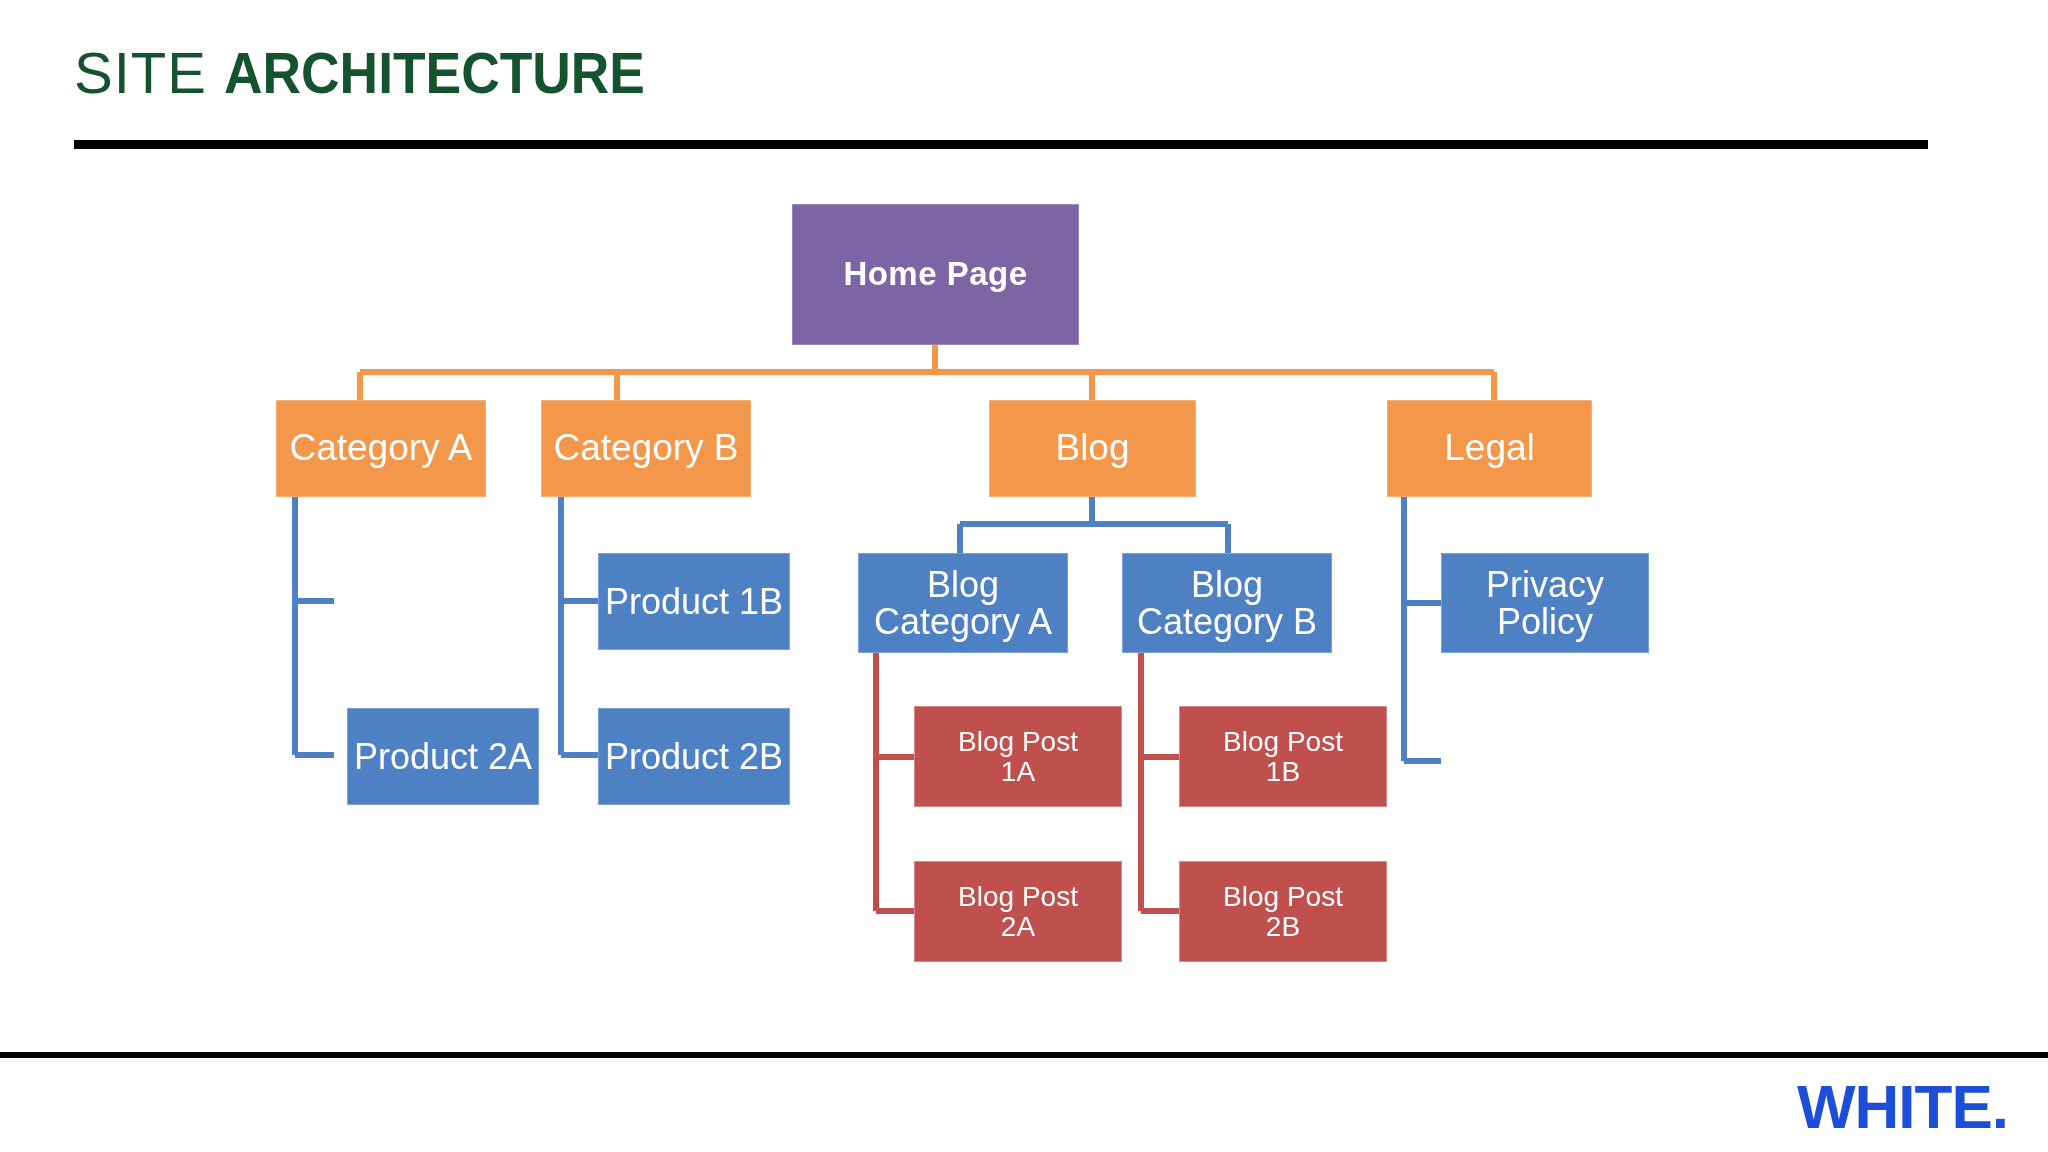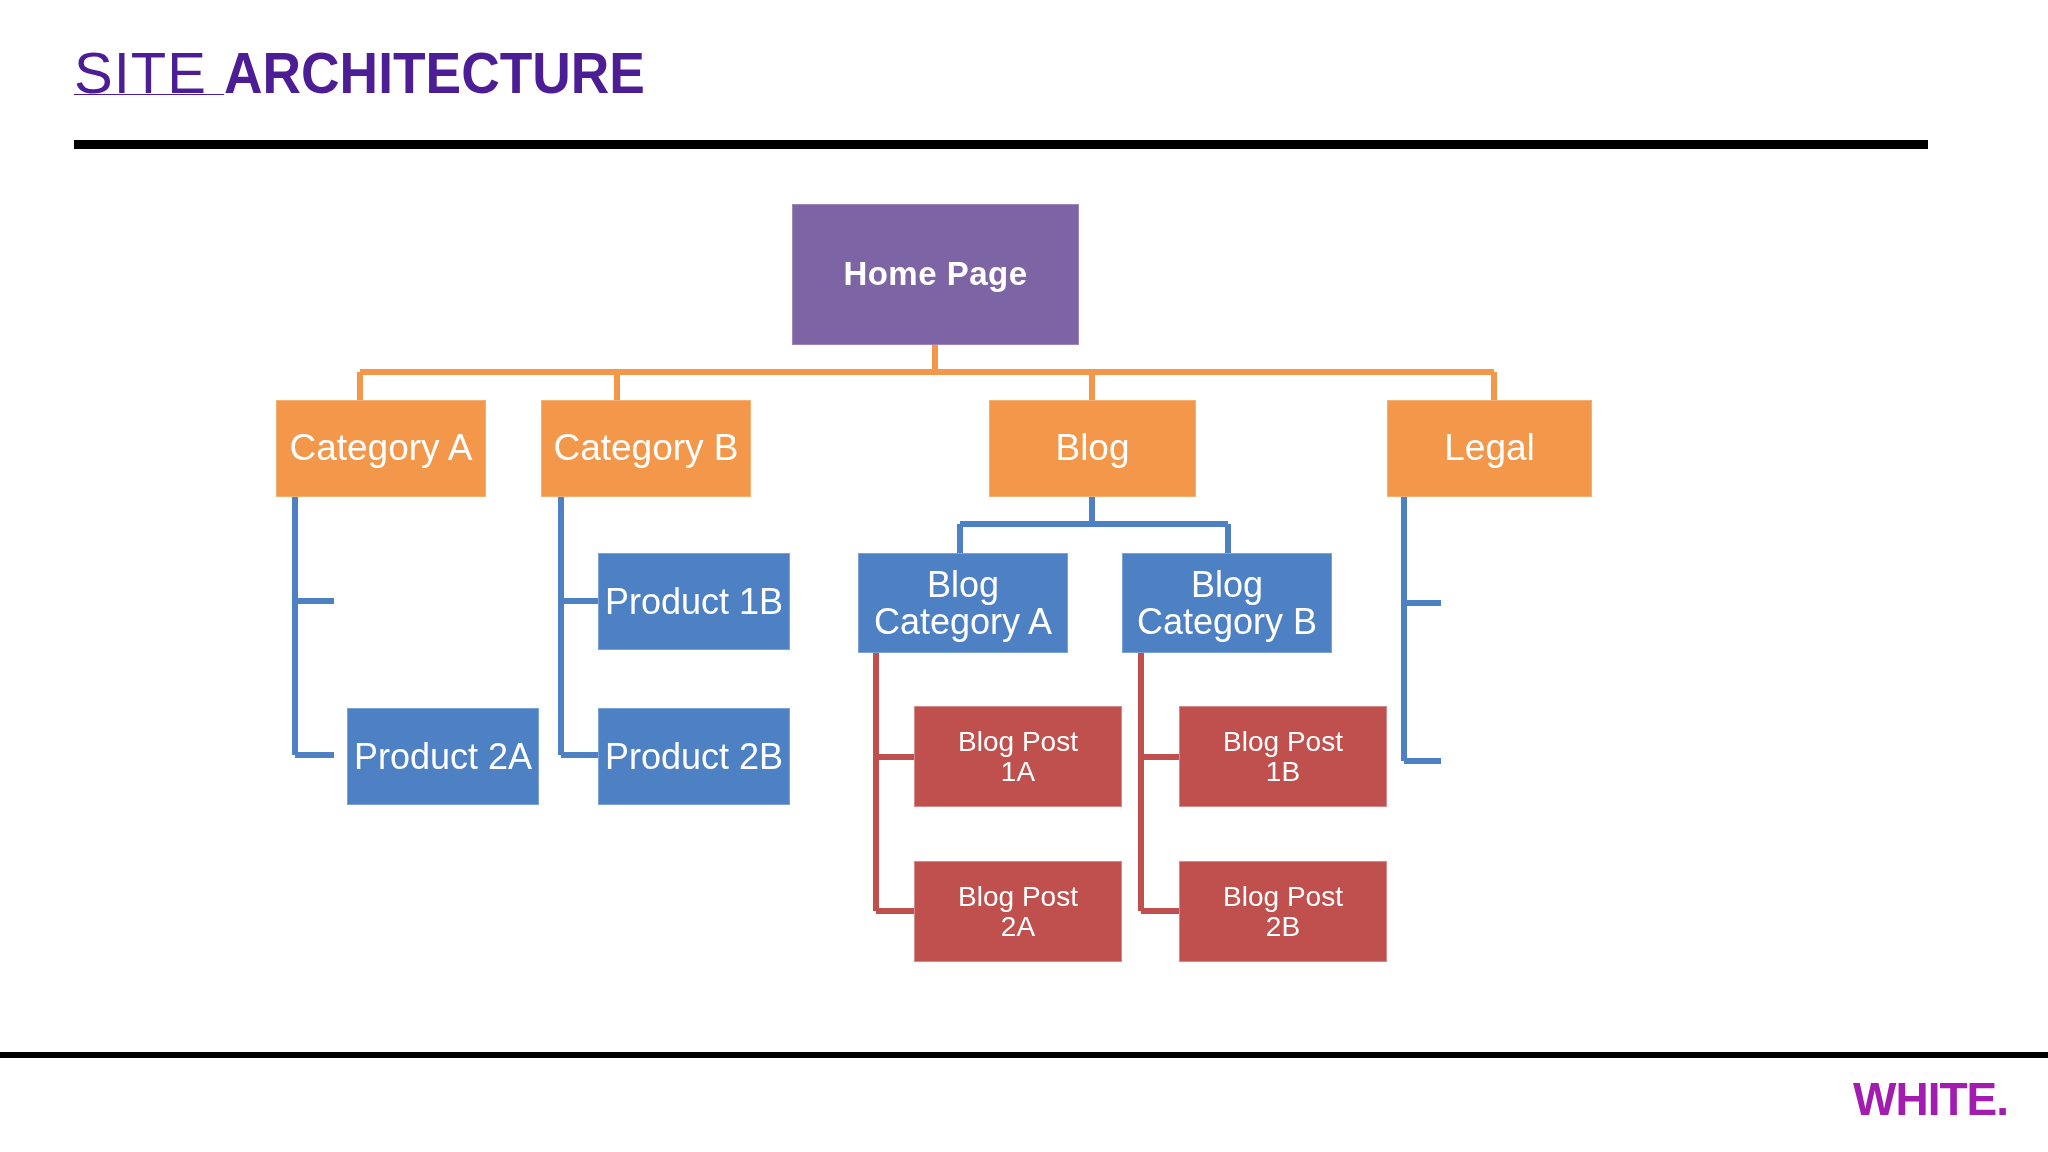--- a/index.html
+++ b/index.html
@@ -15,22 +15,21 @@
     position: relative;
   }
 
   
   #slide-title {
     position: absolute;
     left: 74px;
     top: 44px;
     white-space: nowrap;
     line-height: 1;
-    color: #4c1d95;
-    text-decoration: underline;
+    color: #14532d;
   }
   #slide-title .title-light {
     font-size: 58px;
     font-weight: 300;
     letter-spacing: 1px;
     font-family: "Liberation Sans", sans-serif;
   }
   #slide-title .title-bold {
     font-size: 58px;
     font-weight: 700;
@@ -56,24 +55,24 @@
     left: 0px;
     top: 1052px;
     width: 2048px;
     height: 6px;
     background: #000000;
   }
   #footer-brand {
     position: absolute;
     right: 40px;
     top: 1076px;
-    font-size: 46px;
+    font-size: 62px;
     font-weight: 700;
     letter-spacing: -1px;
-    color: #a21caf;
+    color: #1d4ed8;
     line-height: 1;
     font-family: "Liberation Sans", sans-serif;
   }
 
   
   #diagram {
     position: absolute;
     left: 4px;
     top: 0;
     width: 2048px;
@@ -217,20 +216,24 @@
 
   <div class="node node-blue" style="left:854px; top:553px; width:210px; height:100px;">
     <span>Blog
 Category A</span>
   </div>
   <div class="node node-blue" style="left:1118px; top:553px; width:210px; height:100px;">
     <span>Blog
 Category B</span>
   </div>
 
+  <div class="node node-blue" style="left:1437px; top:553px; width:208px; height:100px;">
+    <span>Privacy
+Policy</span>
+  </div>
 
   <div class="node node-red" style="left:910px; top:706px; width:208px; height:101px;">
     <span>Blog Post
 1A</span>
   </div>
   <div class="node node-red" style="left:910px; top:861px; width:208px; height:101px;">
     <span>Blog Post
 2A</span>
   </div>
   <div class="node node-red" style="left:1175px; top:706px; width:208px; height:101px;">

